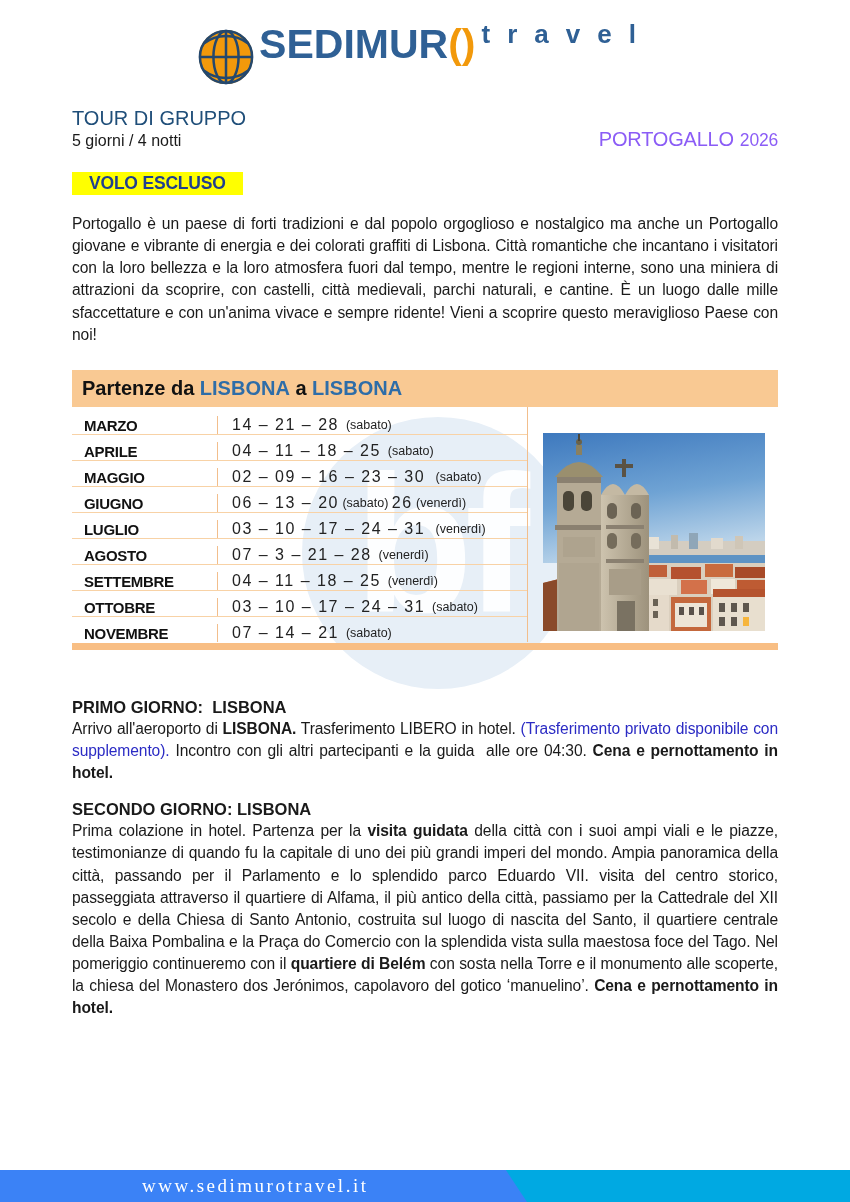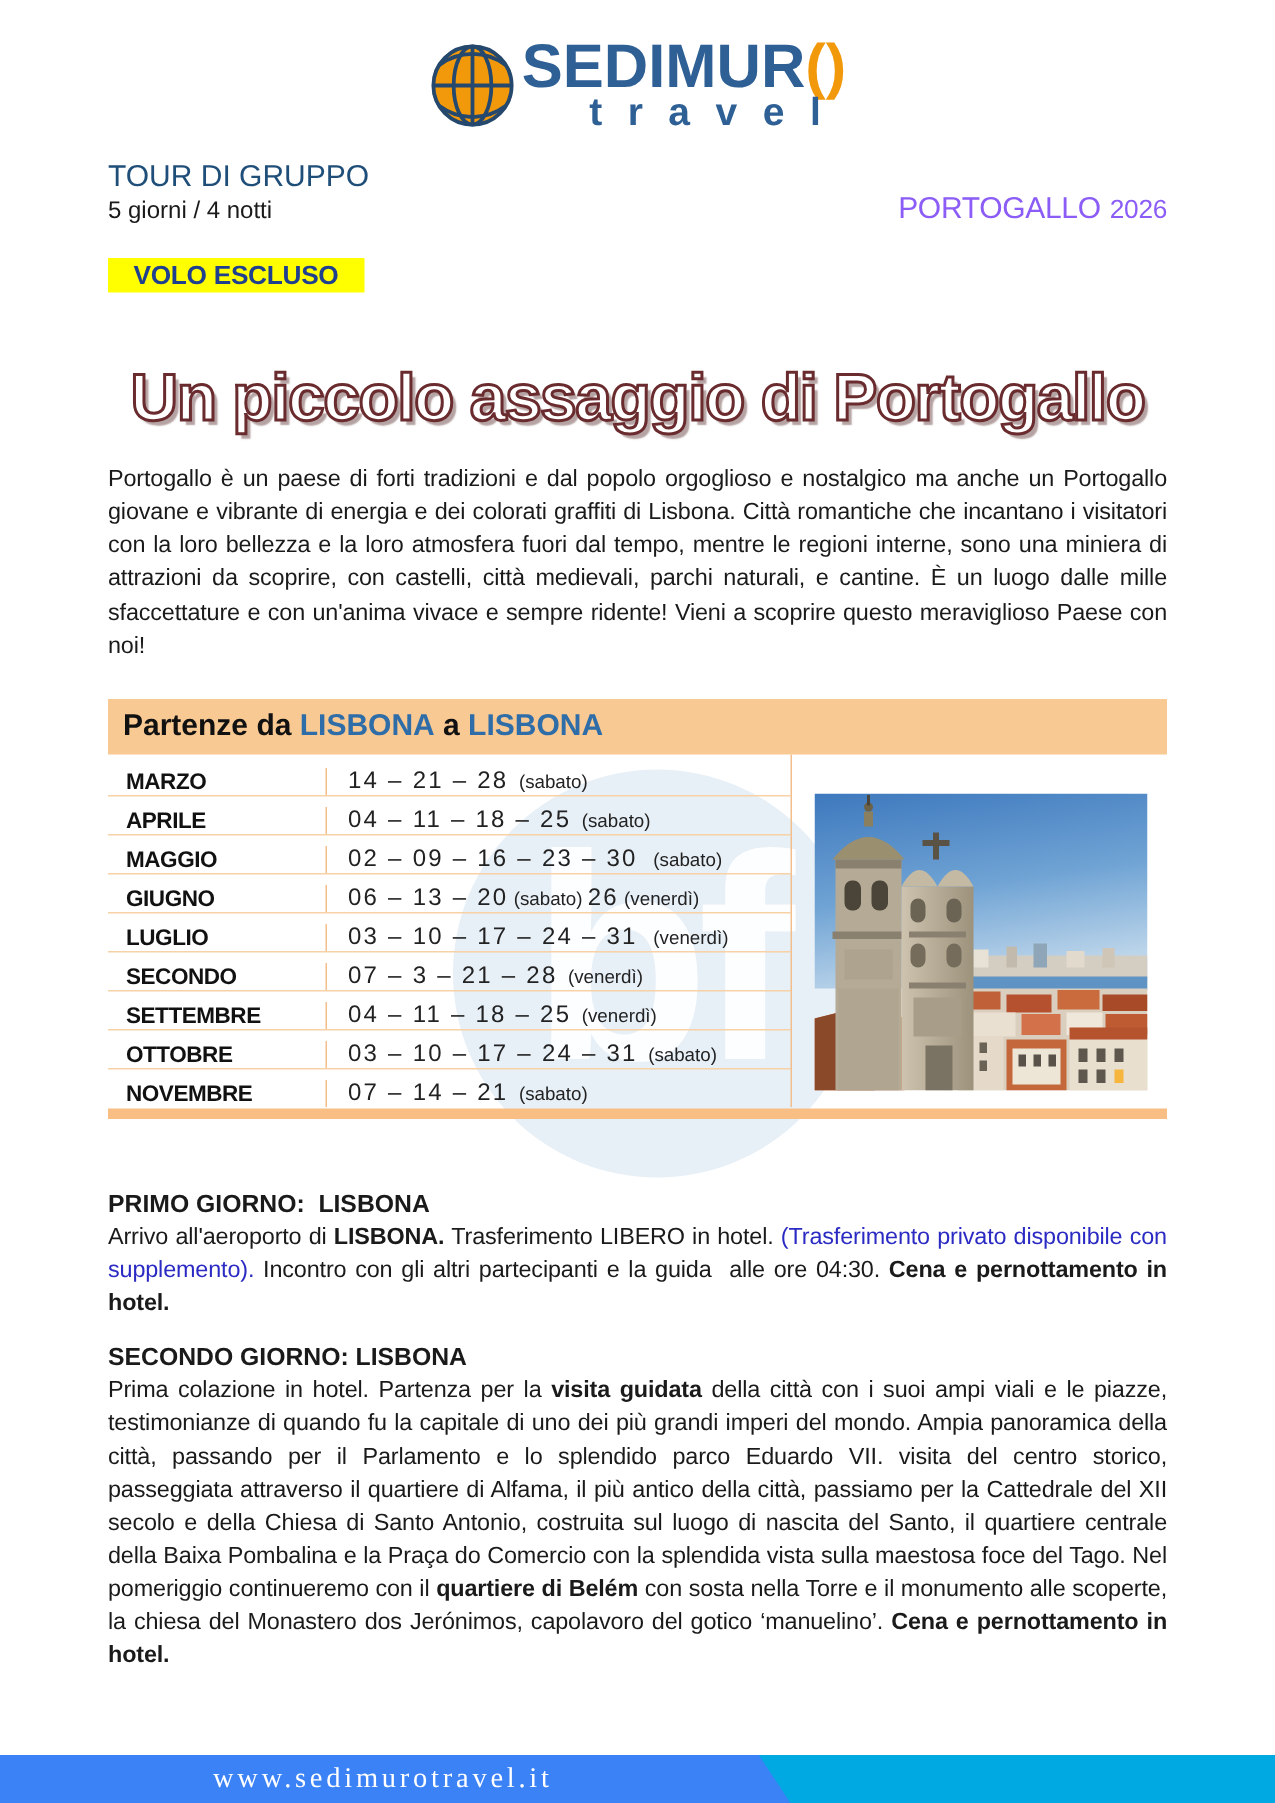--- a/index.html
+++ b/index.html
@@ -9,21 +9,21 @@
     background:#ffffff;
     overflow:hidden;
     font-family:"Liberation Sans",sans-serif;
     color:#1a1a1a;
   }
   .content{position:relative;margin:0 72px;width:706px;}
 
   
   .logo{display:flex;justify-content:center;align-items:flex-start;margin-top:24px;height:72px;}
   .logo-globe{width:58px;height:58px;margin-top:4px;margin-right:4px;flex:0 0 auto;}
-  .logo-textblock{display:flex;flex-direction:column;align-items:flex-end;}
+  .logo-textblock{display:flex;flex-direction:row;align-items:flex-start;}
   .logo-top{font-size:41px;font-weight:bold;line-height:40px;color:#2F6095;letter-spacing:0px;}
   .logo-top .paren{color:#F2990B;font-weight:bold;}
   .logo-bottom{font-size:26px;font-weight:bold;color:#2F6095;letter-spacing:17px;line-height:26px;margin-top:-3px;margin-left:6px;}
 
   
   .meta-row{display:flex;justify-content:space-between;margin-top:10px;}
   .meta-left .tour-type{font-size:20px;font-weight:normal;color:#1F4E79;line-height:24px;}
   .meta-left .duration{font-size:16px;color:#1a1a1a;line-height:22px;}
   .meta-right{margin-top:22px;font-weight:normal;color:#8b5cf6;font-size:20px;letter-spacing:-0.2px;margin-left:40px;}
   .meta-right .year{font-size:17.5px;margin-left:6px;}
@@ -147,21 +147,20 @@
       <div class="meta-left">
         <div class="tour-type">TOUR DI GRUPPO</div>
         <div class="duration">5 giorni / 4 notti</div>
       </div>
       <div class="meta-right"><span>PORTOGALLO</span><span class="year">2026</span></div>
     </div>
 
     <div class="volo">VOLO ESCLUSO</div>
 
     
-    <div class="big-title">Un piccolo assaggio di Portogallo</div>
 
     
     <div class="intro">Portogallo è un paese di forti tradizioni e dal popolo orgoglioso e nostalgico ma anche un Portogallo giovane e vibrante di energia e dei colorati graffiti di Lisbona. Città romantiche che incantano i visitatori con la loro bellezza e la loro atmosfera fuori dal tempo, mentre le regioni interne, sono una miniera di attrazioni da scoprire, con castelli, città medievali, parchi naturali, e cantine. È un luogo dalle mille sfaccettature e con un'anima vivace e sempre ridente! Vieni a scoprire questo meraviglioso Paese con noi!</div>
 
     
     <div class="dep">
       <div class="wm-circle">bf</div>
       <div class="dep-banner"><span>Partenze da </span><span class="lis">LISBONA</span><span> a </span><span class="lis">LISBONA</span></div>
       <div class="dep-body">
         <div class="dep-rows">
@@ -184,21 +183,21 @@
     <div class="cell-month">GIUGNO</div>
     <div class="cell-dates"><span class="n">06 – 13 – 20</span><span class="d"> (sabato) </span><span class="n">26</span><span class="d"> (venerdì)</span></div>
   </div>
 
   <div class="dep-row">
     <div class="cell-month">LUGLIO</div>
     <div class="cell-dates"><span class="n">03 – 10 – 17 – 24 – 31</span><span class="d">   (venerdì)</span></div>
   </div>
 
   <div class="dep-row">
-    <div class="cell-month">SECONDO</div>
+    <div class="cell-month">AGOSTO</div>
     <div class="cell-dates"><span class="n">07 – 3 – 21 – 28</span><span class="d">  (venerdì)</span></div>
   </div>
 
   <div class="dep-row">
     <div class="cell-month">SETTEMBRE</div>
     <div class="cell-dates"><span class="n">04 – 11 – 18 – 25</span><span class="d">  (venerdì)</span></div>
   </div>
 
   <div class="dep-row">
     <div class="cell-month">OTTOBRE</div>

